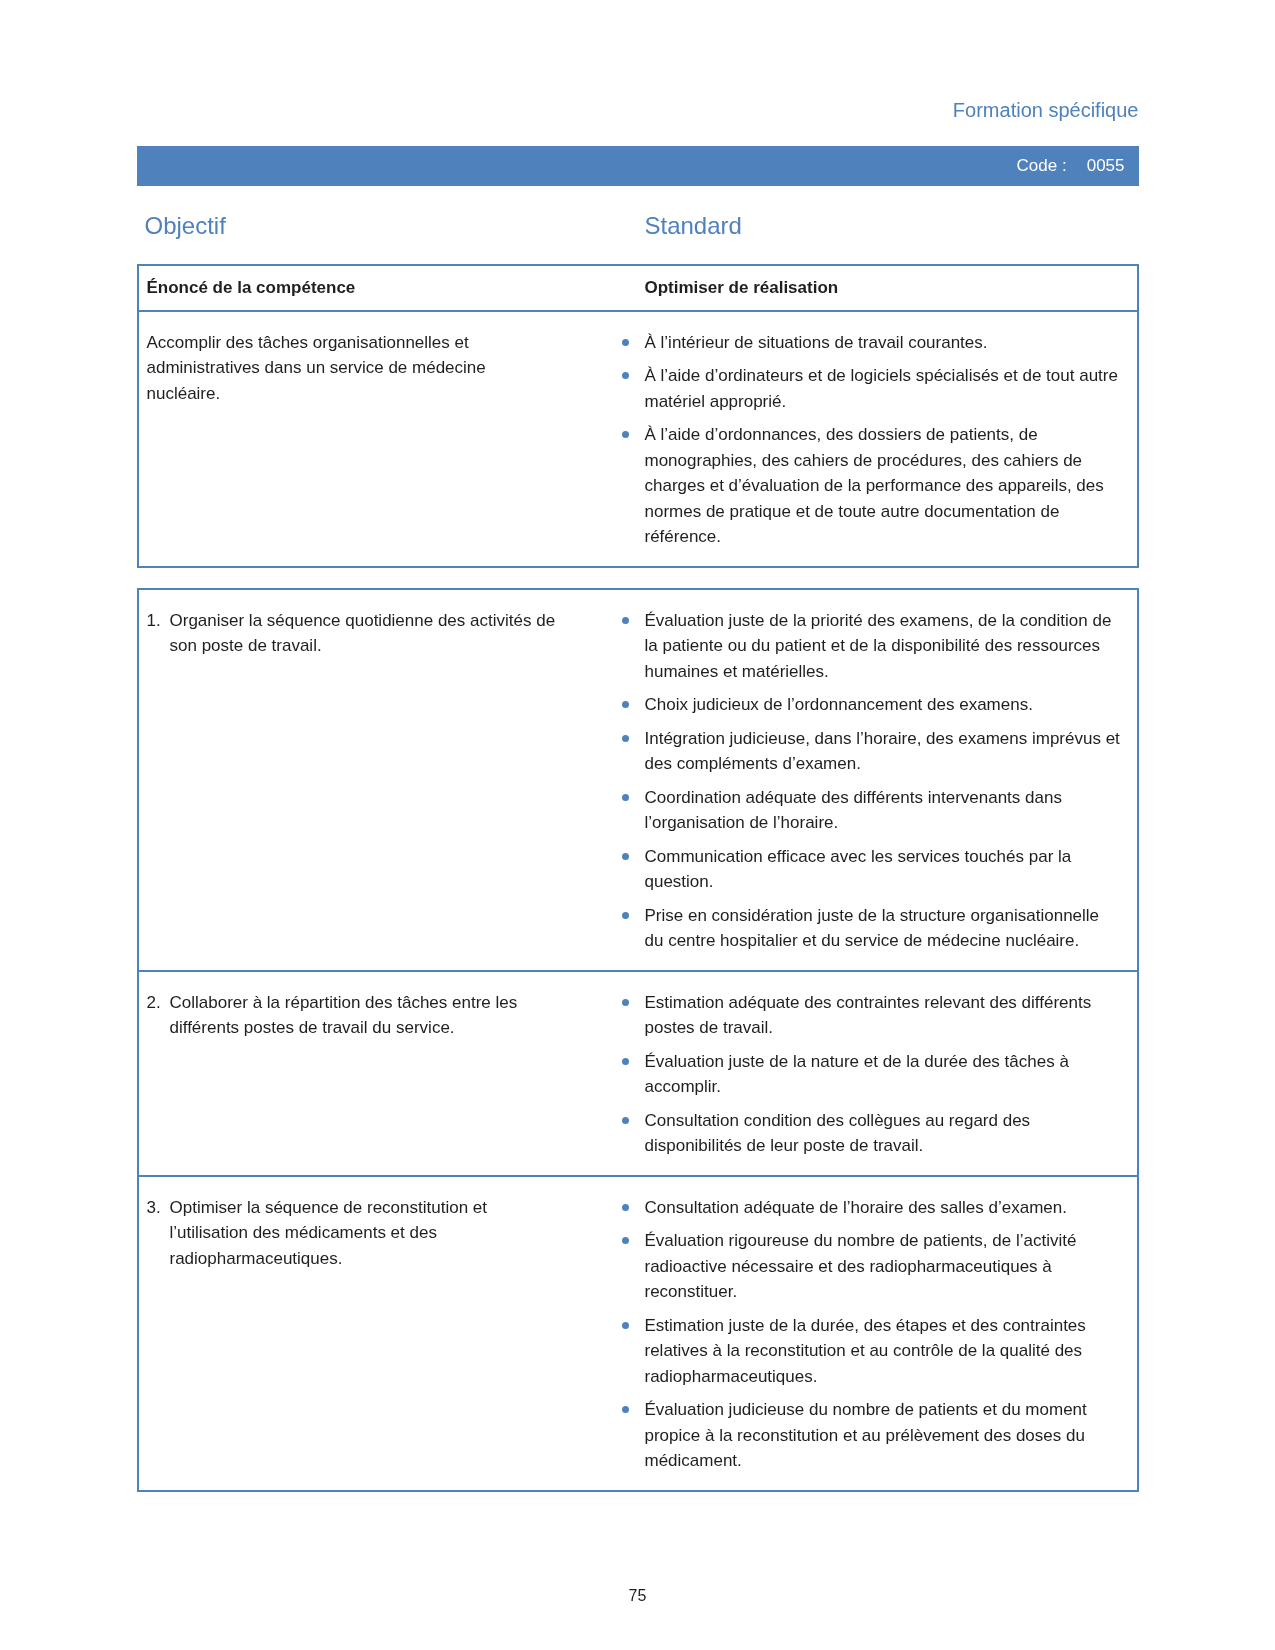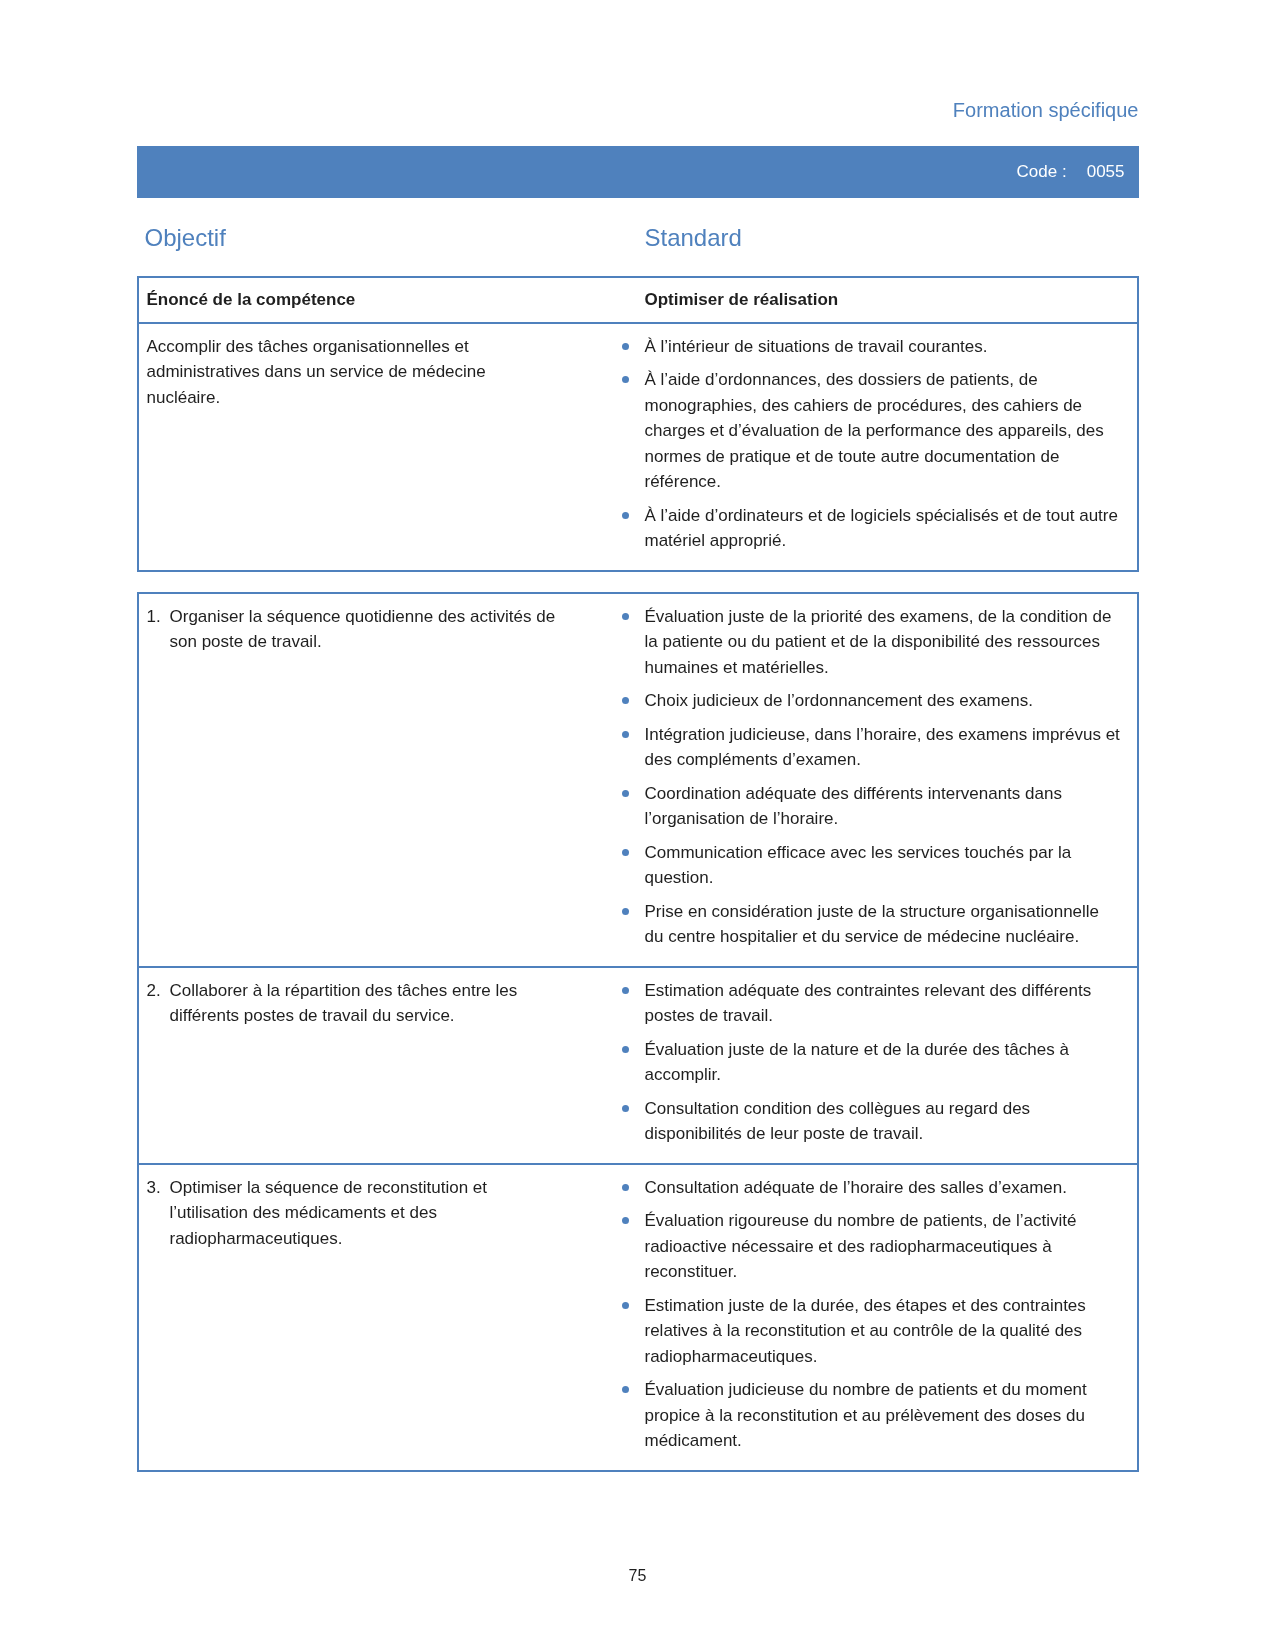--- a/index.html
+++ b/index.html
@@ -11,37 +11,37 @@
     color:var(--ink); font-size:17px;
   }
   .page { width:1002px; margin:0 auto; padding-top:98px; }
 
   .top-label {
     text-align:right; color:var(--accent);
     font-size:20px; line-height:24px; margin-bottom:24px;
   }
 
   .code-bar {
-    height:52px; background:var(--accent); color:var(--bar-text);
+    height:40px; background:var(--accent); color:var(--bar-text);
     display:flex; align-items:center; justify-content:flex-end;
     padding-right:14px; font-size:17px;
   }
   .code-bar .code-value { margin-left:20px; }
 
   .headings { display:flex; margin:26px 0 24px; }
   .headings .h-left { width:473px; padding-left:8px; }
   .headings .h-right { padding-left:35px; }
   .heading { color:var(--accent); font-weight:normal; font-size:24px; }
 
   .comp-table { border:2px solid var(--accent); margin-bottom:20px; background:#fff; }
   .trow { display:grid; grid-template-columns:471px 1fr; }
   .thead { border-bottom:2px solid var(--accent); }
   .thead .tcell { font-weight:bold; font-size:17px; padding:9px 10px 9px 8px; }
   .thead .tcell-right { padding-left:35px; }
-  .tbody .trow { border-bottom:2px solid var(--accent); }
+  .tbody .trow { border-bottom:2px solid var(--accent);margin-top:8px; }
   .tbody .trow:last-child { border-bottom:none; }
 
   .tcell { line-height:1.5; }
   .tbody .tcell-left  { padding:10px 48px 16px 8px; }
   .tbody .tcell-right { padding:10px 14px 16px 0; }
 
   .numbered-item { display:flex; }
   .item-number { width:23px; flex:none; }
 
   .bullet-list { list-style:none; }
@@ -77,22 +77,22 @@
       <div class="tcell tcell-right">Optimiser de réalisation</div>
     </div>
     <div class="tbody">
         <div class="trow">
           <div class="tcell tcell-left">
             <div class="cell-paragraph">Accomplir des tâches organisationnelles et administratives dans un service de médecine nucléaire.</div>
           </div>
           <div class="tcell tcell-right">
             <ul class="bullet-list">
               <li class="bullet-item">À l’intérieur de situations de travail courantes.</li>
+              <li class="bullet-item">À l’aide d’ordinateurs et de logiciels spécialisés et de tout autre matériel approprié.</li>
               <li class="bullet-item">À l’aide d’ordonnances, des dossiers de patients, de monographies, des cahiers de procédures, des cahiers de charges et d’évaluation de la performance des appareils, des normes de pratique et de toute autre documentation de référence.</li>
-              <li class="bullet-item">À l’aide d’ordinateurs et de logiciels spécialisés et de tout autre matériel approprié.</li>
             </ul>
           </div>
         </div>
       </div>
   </section>
 
   <section class="comp-table">
     <div class="tbody">
         <div class="trow">
           <div class="tcell tcell-left">

